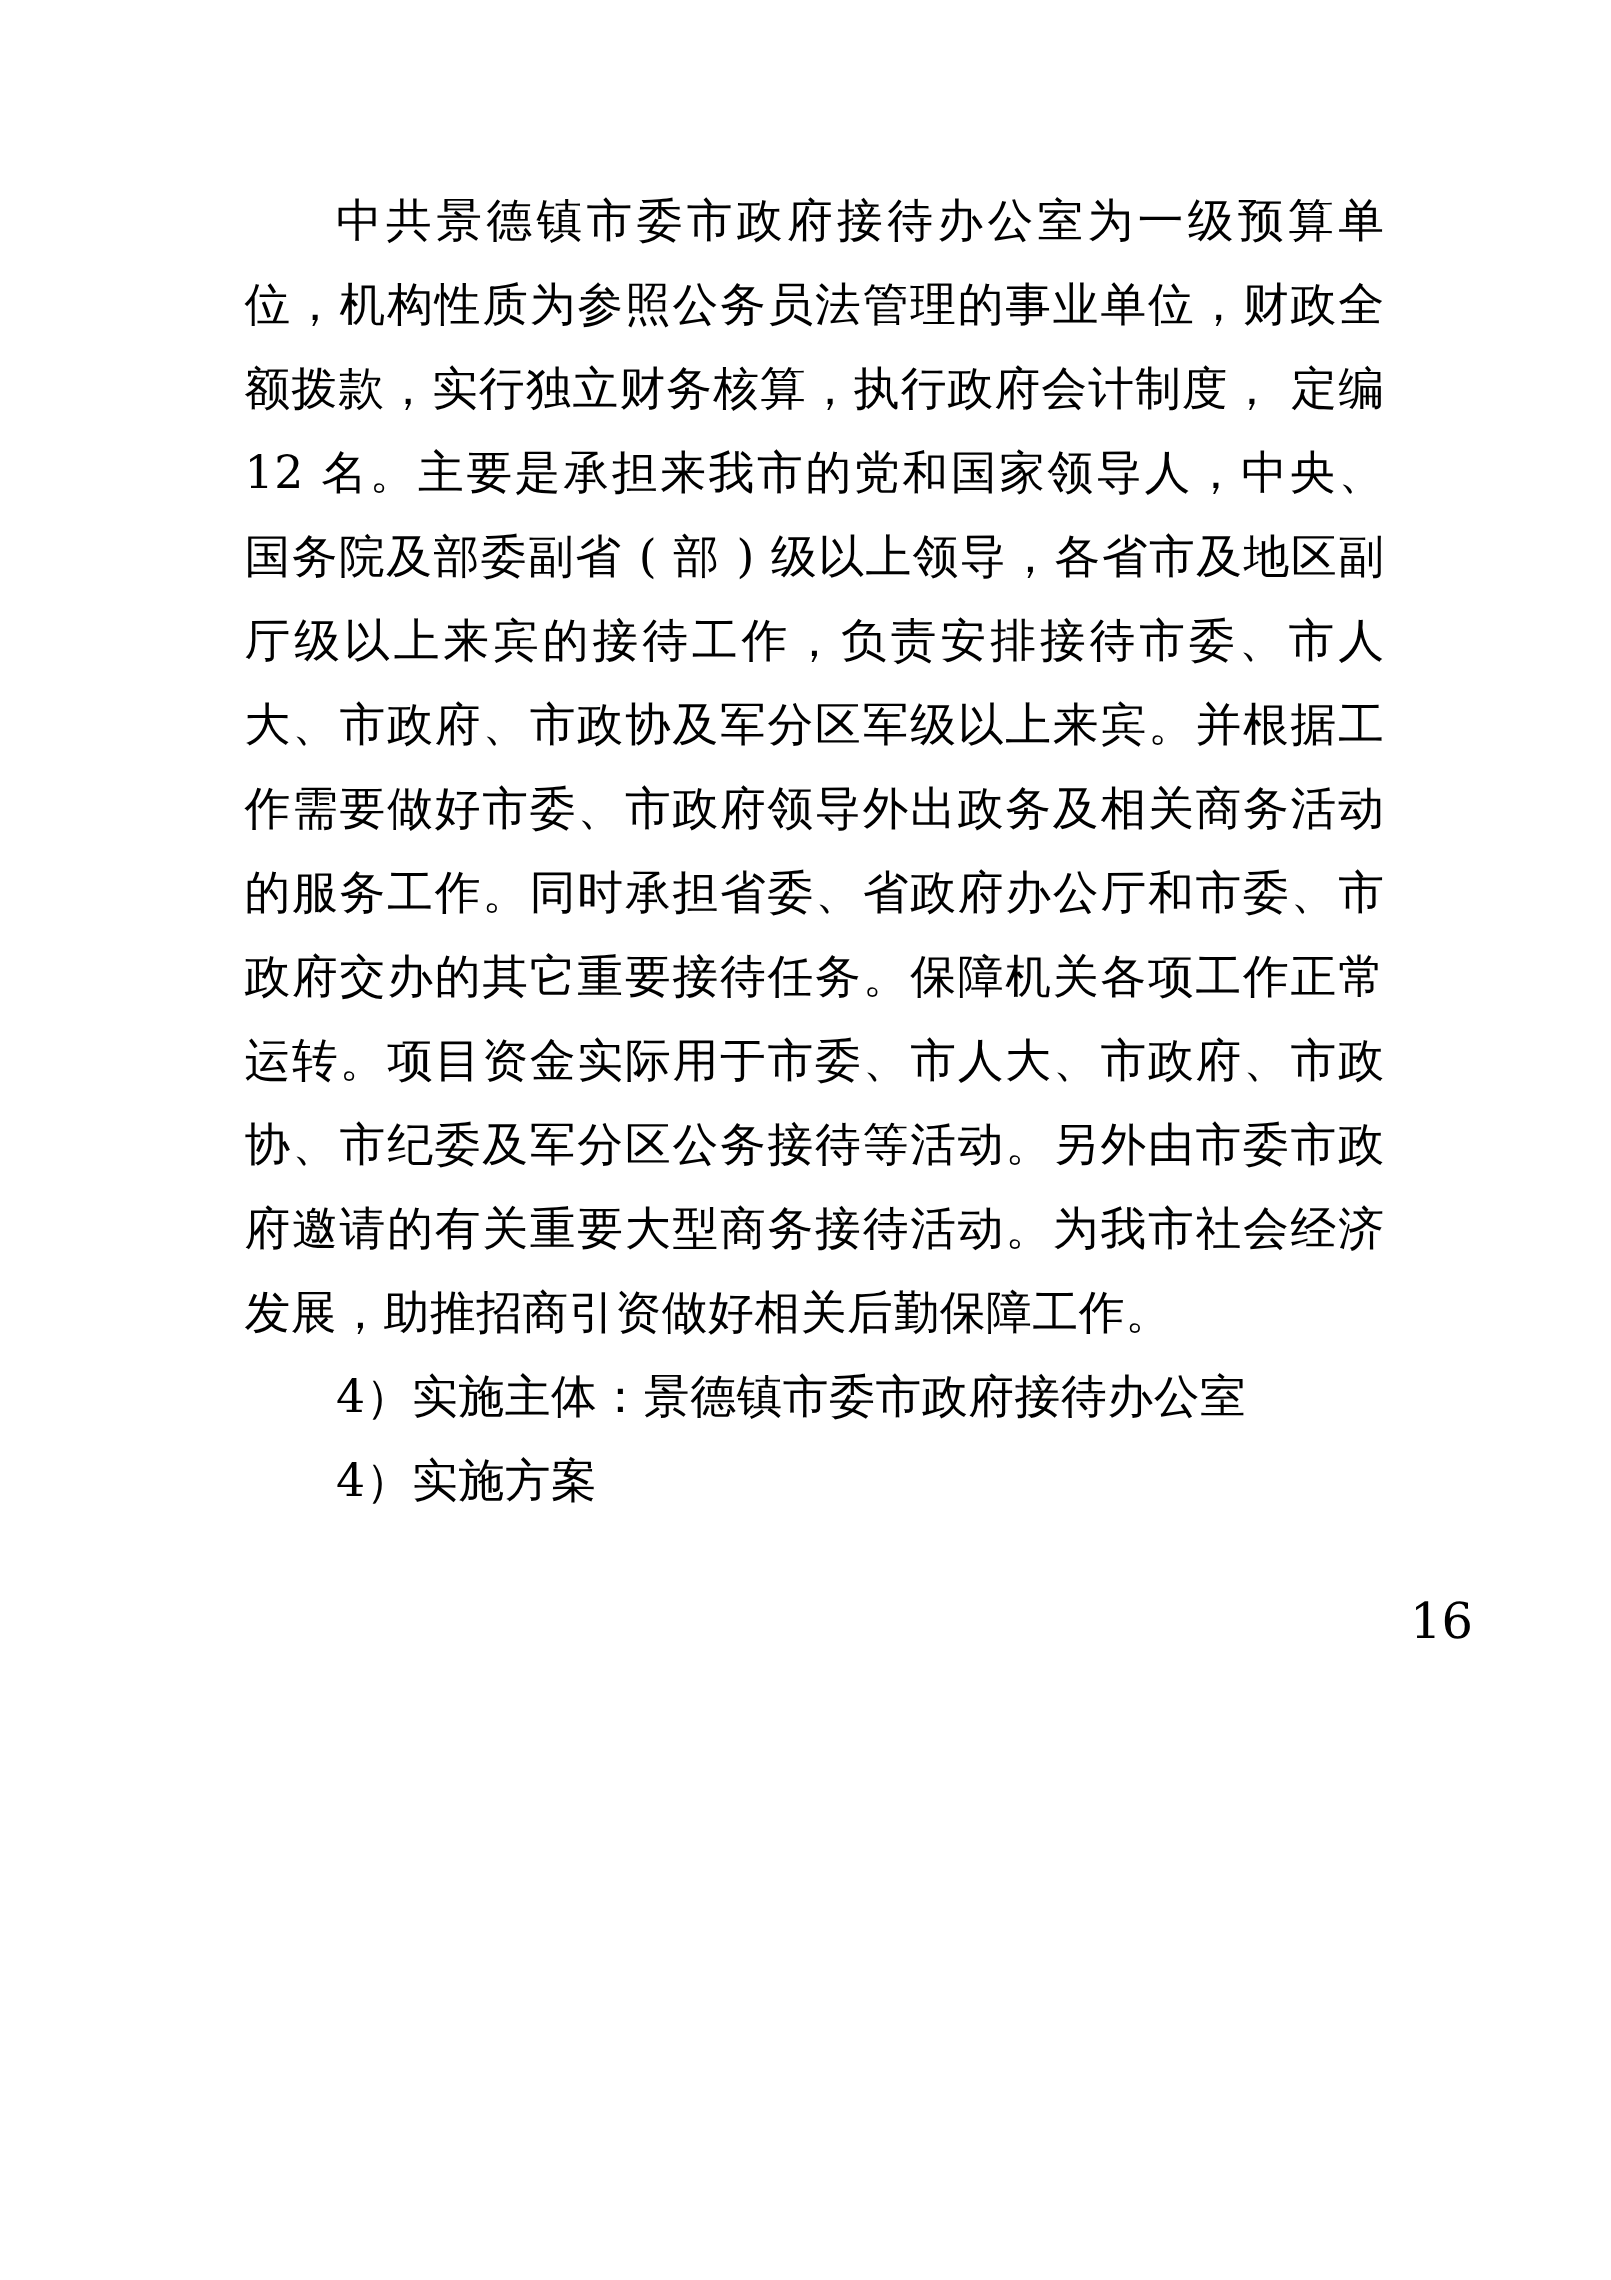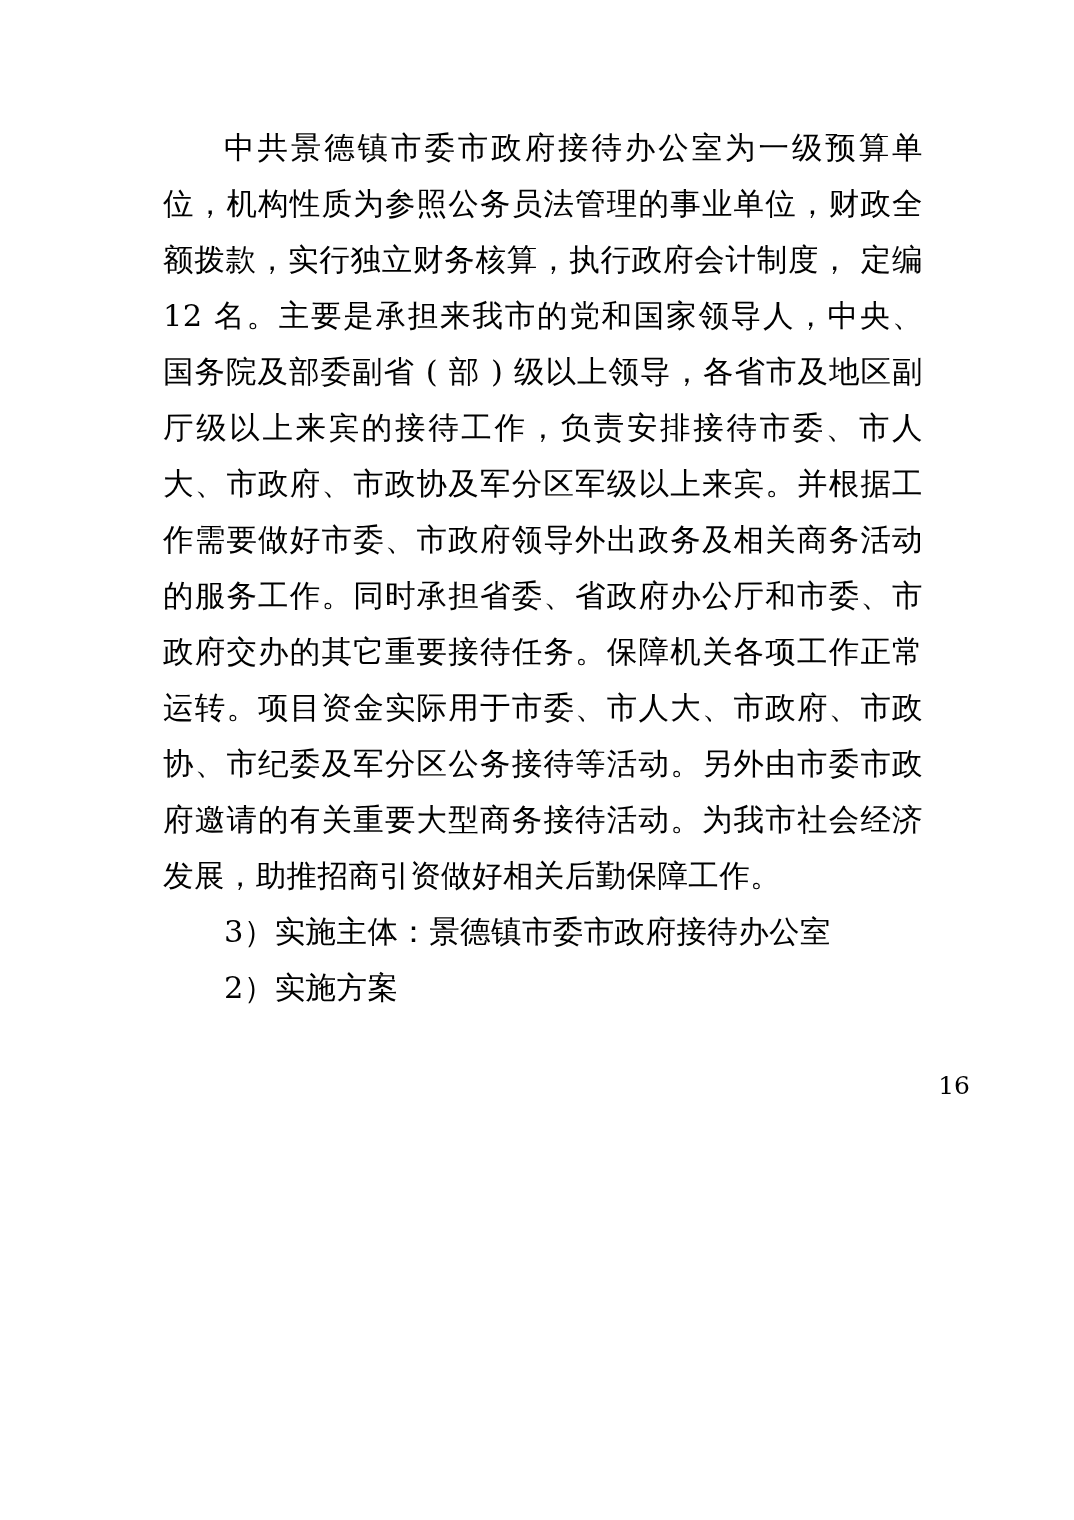--- a/index.html
+++ b/index.html
@@ -35,30 +35,30 @@
     white-space: pre-wrap;
   }
   .indent {
     text-indent: 61px;
   }
   .gap-small {
     margin-top: 0px;
   }
   .page-number {
     position: absolute;
-    right: 104px;
+    right: 92px;
     bottom: 76px;
-    font-size: 25px;
+    font-size: 33px;
     font-family: "DejaVu Serif", "Liberation Serif", serif;
     color: #000000;
   }
 </style>
 </head>
 <body>
 
 <div class="page">
   <div class="content">
     <p class="para indent">中共景德镇市委市政府接待办公室为一级预算单位，机构性质为参照公务员法管理的事业单位，财政全额拨款，实行独立财务核算，执行政府会计制度， 定编 12 名。主要是承担来我市的党和国家领导人，中央、国务院及部委副省 ( 部 ) 级以上领导，各省市及地区副厅级以上来宾的接待工作，负责安排接待市委、市人大、市政府、市政协及军分区军级以上来宾。并根据工作需要做好市委、市政府领导外出政务及相关商务活动的服务工作。同时承担省委、省政府办公厅和市委、市政府交办的其它重要接待任务。保障机关各项工作正常运转。项目资金实际用于市委、市人大、市政府、市政协、市纪委及军分区公务接待等活动。另外由市委市政府邀请的有关重要大型商务接待活动。为我市社会经济发展，助推招商引资做好相关后勤保障工作。</p>
-    <p class="para indent gap-small">3）实施主体：景德镇市委市政府接待办公室</p>
-    <p class="para indent gap-small">2）实施方案</p>
+    <p class="para indent gap-small">4）实施主体：景德镇市委市政府接待办公室</p>
+    <p class="para indent gap-small">4）实施方案</p>
   </div>
   <div class="page-number">16</div>
 </div>
 
 </body></html>

